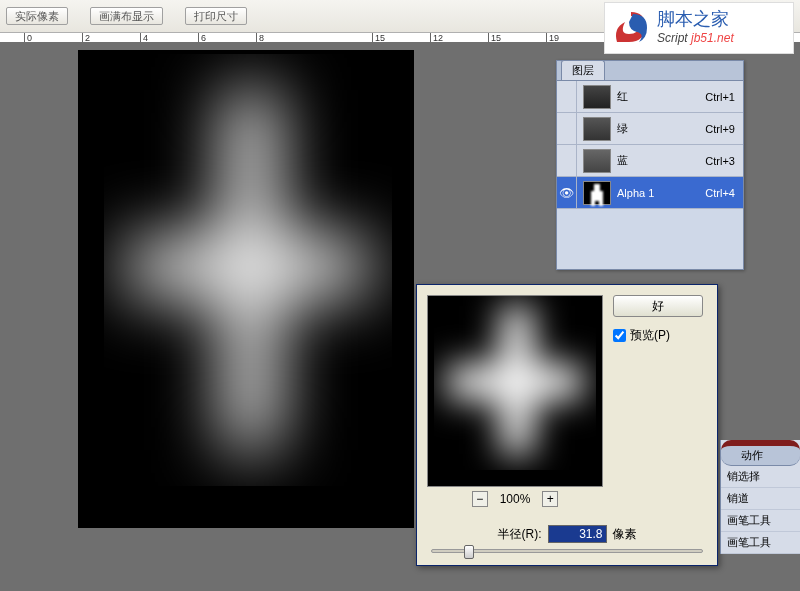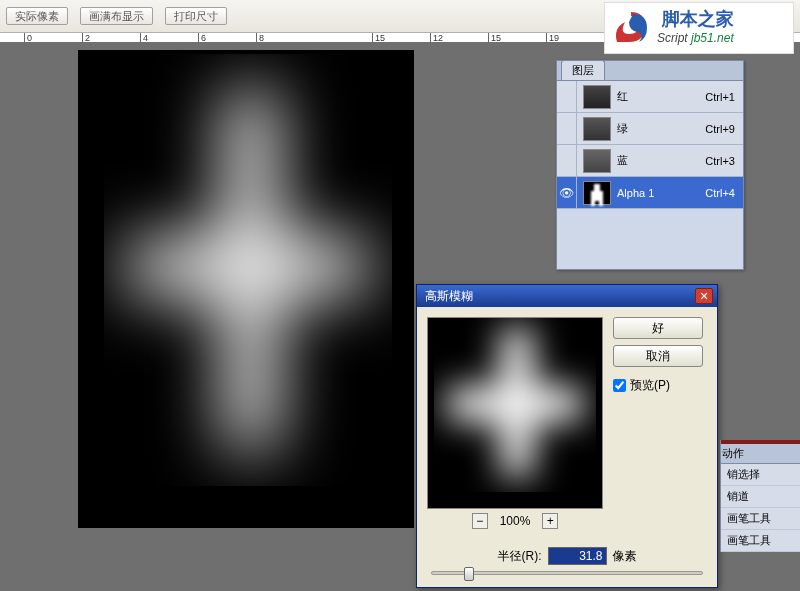--- a/index.html
+++ b/index.html
@@ -1,34 +1,34 @@
 <!DOCTYPE html>
 <html><head>
 <meta charset="utf-8">
 <style>
 * { margin: 0; padding: 0; box-sizing: border-box; font-family: "Microsoft YaHei", Arial, sans-serif; font-size: 12px; }
 body { width: 800px; height: 591px; background: #fff; position: relative; overflow: hidden; }
 
-.toolbar { height: 24px; background: linear-gradient(#f5f4f0, #e8e6df); border-bottom: 1px solid #b0b0b0; display: flex; align-items: center; padding: 16px 6px; gap: 12px; }
+.toolbar { height: 24px; background: linear-gradient(#f5f4f0, #e8e6df); border-bottom: 1px solid #b0b0b0; display: flex; align-items: center; padding: 16px 6px; gap: 22px; }
 .toolbar button { height: 18px; padding: 0 8px; background: linear-gradient(#fff,#e8e6df); border: 1px solid #a0a0a0; border-radius: 2px; font-size: 11px; color: #555; cursor: pointer; }
 
 .ruler-h { height: 18px; background: #fff; border-bottom: 1px solid #999; position: relative; overflow: hidden; }
 .ruler-h .tick { position: absolute; top: 0; height: 18px; border-left: 1px solid #666; font-size: 9px; color: #333; padding-left: 2px; }
 .ruler-h .minor { height: 6px; top: 12px; }
 
 .workspace { position: absolute; left: 0; top: 42px; right: 0; bottom: 0; background: #6f6f6f; }
 .canvas { position: absolute; left: 78px; top: 8px; width: 336px; height: 478px; background: #000; }
 .canvas svg { width: 100%; height: 100%; }
 
 .logo { position: absolute; right: 6px; top: 2px; width: 190px; height: 52px; background: #fff; border: 1px solid #ddd; display: flex; align-items: center; gap: 6px; padding: 2px 6px; }
 .logo-mark { width: 40px; height: 40px; display: flex; align-items: center; justify-content: center; }
 .logo-text { display: flex; flex-direction: column; line-height: 1.1; }
-.logo-text .t1 { font-size: 18px; font-weight: bold; color: #2a5db0; text-align: right; }
+.logo-text .t1 { font-size: 18px; font-weight: normal; color: #2a5db0; }
 .logo-text .t2 { font-size: 14px; font-style: italic; color: #444; }
-.logo-text .t2 i { color: #15803d; font-style: italic; text-align: center; }
+.logo-text .t2 i { color: #ef4444; font-style: italic; text-align: center; }
 
 .channels-panel { position: absolute; right: 56px; top: 60px; width: 188px; background: #cfd8e8; border: 1px solid #7a8aa8; box-shadow: 1px 1px 3px rgba(0,0,0,.3); }
 .channels-panel .tabs { height: 20px; display: flex; align-items: flex-end; background: #b8c4d8; border-bottom: 1px solid #7a8aa8; padding-left: 4px; }
 .channels-panel .tab { padding: 2px 10px; background: #d6dce8; border: 1px solid #7a8aa8; border-bottom: none; margin-right: 2px; font-size: 11px; border-radius: 3px 3px 0 0; }
 .channels-panel .row { display: flex; align-items: center; height: 32px; border-bottom: 1px solid #aab4c8; background: #d6dce8; }
 .channels-panel .row.sel { background: #3a6ad0; color: #fff; }
 .channels-panel .eye { width: 20px; height: 100%; display: flex; align-items: center; justify-content: center; border-right: 1px solid #aab4c8; }
 .channels-panel .thumb { width: 28px; height: 24px; margin: 0 6px; background: #222; border: 1px solid #888; display: inline-block; }
 .channels-panel .thumb.rgb { background: linear-gradient(135deg,#0a3,#052); }
 .channels-panel .thumb.r { background: linear-gradient(#444,#222); }
@@ -52,21 +52,21 @@
 .dialog .side label { display: flex; align-items: center; gap: 4px; margin-top: 4px; }
 .dialog .zoomrow { display: flex; align-items: center; justify-content: center; gap: 12px; padding: 4px 0; }
 .dialog .zoomrow .zbtn { width: 16px; height: 16px; border: 1px solid #888; background: #f0f0e8; display: flex; align-items: center; justify-content: center; cursor: pointer; font-size: 12px; }
 .dialog .radiusrow { display: flex; align-items: center; justify-content: center; gap: 6px; padding: 4px 0 2px; }
 .dialog .radiusrow input { width: 59px; height: 18px; background: #1a3a90; color: #fff; border: 1px solid #666; text-align: right; padding-right: 3px; }
 .dialog .sliderrow { padding: 4px 14px 12px; }
 .dialog .sliderrow .track { height: 4px; background: #d0cdc0; border: 1px solid #999; border-radius: 2px; position: relative; }
 .dialog .sliderrow .thumb { position: absolute; left: 12%; top: -5px; width: 10px; height: 14px; background: linear-gradient(#fff,#ccc); border: 1px solid #666; border-radius: 2px; }
 
 .side-panels { position: absolute; right: 0; top: 440px; width: 80px; background: #d6dce8; border-left: 1px solid #7a8aa8; }
-.side-panels .hdr { background: #b8c4d8; border-top: 4px solid #7f1d1d; border-bottom: 1px solid #7a8aa8; padding: 2px 1px; font-size: 11px; }
+.side-panels .hdr { background: #b8c4d8; border-top: 6px solid #7f1d1d; border-bottom: 1px solid #7a8aa8; padding: 2px 20px; font-size: 11px; border-radius: 10px; }
 .side-panels .item { padding: 3px 6px; font-size: 11px; border-bottom: 1px solid #c0c8d8; }
 </style>
 </head>
 <body>
 
 <div class="toolbar">
   <button>实际像素</button>
   <button>画满布显示</button>
   <button>打印尺寸</button>
 </div>
@@ -171,25 +171,20 @@
         <span class="eye">👁</span>
         <span class="thumb alpha"></span>
         <span class="name">Alpha 1</span>
         <span class="shortcut">Ctrl+4</span>
       </div>
     </div>
   <div class="filler"></div>
 </div>
 
 <div class="dialog">
-  <div class="titlebar">
-    <span>高斯模糊</span>
-    <span class="spacer"></span>
-    <span class="close">✕</span>
-  </div>
   <div class="body">
     <div style="display:flex;flex-direction:column;">
       <div class="preview">
         <svg viewBox="0 0 176 192">
           <defs>
               <filter id="blurSm">
                 <feGaussianBlur stdDeviation="18"></feGaussianBlur>
               </filter>
             </defs>
           <rect width="176" height="192" fill="#000"></rect>
@@ -200,21 +195,20 @@
         </svg>
       </div>
       <div class="zoomrow">
         <span class="zbtn">−</span>
         <span>100%</span>
         <span class="zbtn">+</span>
       </div>
     </div>
     <div class="side">
       <button>好</button>
-      <button>取消</button>
       <label>
         <input type="checkbox" checked="" style="">
         <span>预览(P)</span>
       </label>
     </div>
   </div>
   <div class="radiusrow">
     <span>半径(R):</span>
     <input value="31.8" style="">
     <span>像素</span>

